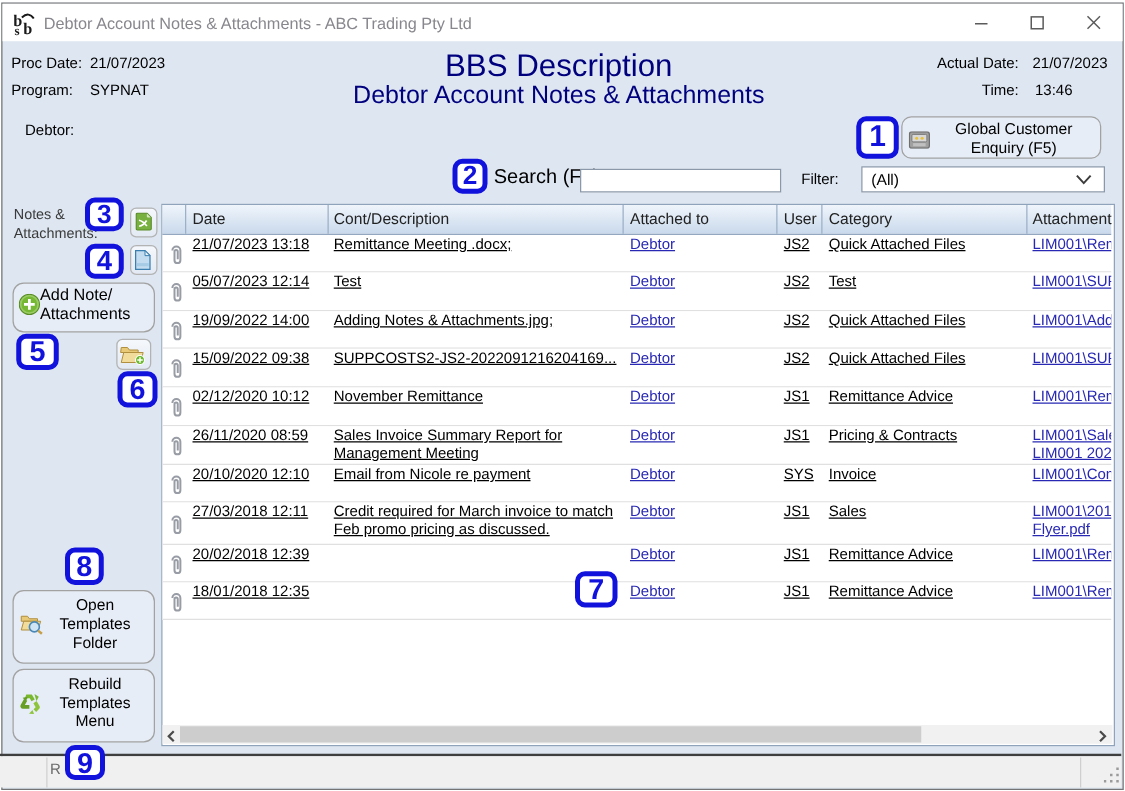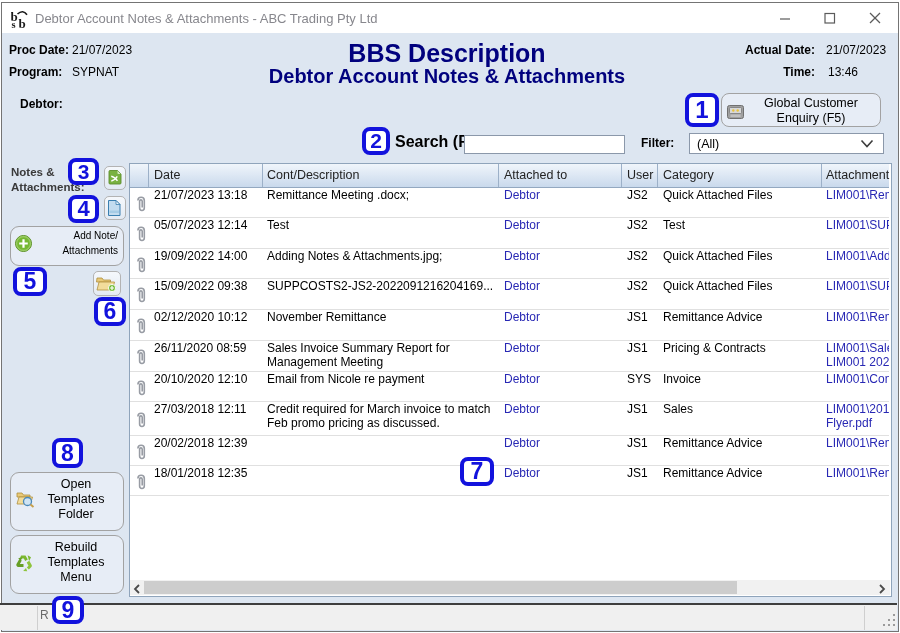--- a/index.html
+++ b/index.html
@@ -1,36 +1,36 @@
 <!DOCTYPE html>
 <html><head>
 <meta charset="utf-8">
 <style>
   html,body{margin:0;padding:0;width:900px;height:633px;background:#ffffff;
     font-family:"Liberation Sans",sans-serif;overflow:hidden;}
   #win{position:absolute;left:0;top:0;width:900px;height:633px;background:#ffffff;}
   #frame{position:absolute;left:1px;top:2px;width:896px;height:628px;
     background:#dde6f1;border:1px solid #747474;}
   .abs{position:absolute;}
-  .b{font-weight:bold;}
+  .b{font-weight:normal;}
   #titlebar{position:absolute;left:2px;top:3px;width:896px;height:30px;background:#ffffff;}
   #titletxt{position:absolute;left:33px;top:8px;font-size:13px;color:#87878d;text-align:center;}
   .co{position:absolute;background:#ffffff;border:4px solid #1212dd;border-radius:8px;
     color:#1212dd;font-weight:bold;z-index:50;display:flex;align-items:center;justify-content:center;overflow:hidden;}
   .btn{position:absolute;background:#e7edf6;border:1px solid #a2a2a2;border-radius:9px;}
   .ibtn{position:absolute;background:linear-gradient(#f5f8fc,#e3eaf3);border:1px solid #b3b3b3;border-radius:5px;}
   #tbl{position:absolute;left:129px;top:163px;width:761px;height:432px;
     border:1px solid #8fa4bb;background:#ffffff;}
   #thead{position:absolute;left:130px;top:164px;width:759px;height:23px;
     background:linear-gradient(#f0f5fb,#c9d9ec);border-bottom:1px solid #93a8c0;}
   .hsep{position:absolute;top:0;width:1px;height:23px;background:#9cb0c8;}
   .hcell{position:absolute;top:4px;font-size:12.5px;color:#222222;}
   #rows{position:absolute;left:130px;top:0;width:759px;}
   .row{position:absolute;left:0;width:759px;border-bottom:1px solid #e0e0e0;background:#ffffff;overflow:hidden;}
-  .c{position:absolute;top:0px;font-size:12px;color:#000000;white-space:pre;line-height:14px;}
+  .c{position:absolute;top:0px;font-size:12px;color:#000000;white-space:pre;line-height:14px;text-decoration:underline;}
   .cd{left:24px;}
   .cn{left:137px;width:230px;white-space:normal;}
   .ca{left:374px;color:#2828b4;}
   .cu{left:497px;}
   .cc{left:533px;}
   .cf{left:696px;color:#2828b4;}
   .clip{position:absolute;left:5px;}
 </style>
 </head>
 <body>
@@ -100,21 +100,21 @@
     <path d="M9,0.5 l4,4 h-4 z" fill="#eaf3fa" stroke="#3a7fb0" stroke-width="0.8"></path>
     <rect x="2.5" y="10.5" width="9.5" height="2.5" fill="#a5cbe5"></rect>
   </svg>
 
   <div class="btn" style="left:10px;top:226px;width:112px;height:38px;"></div>
   <svg class="abs" style="left:15px;top:235px" width="17" height="17" viewBox="0 0 17 17">
     <circle cx="8.5" cy="8.5" r="8" fill="#76b833" stroke="#598c24"></circle>
     <circle cx="8.5" cy="8.5" r="7" fill="none" stroke="#a8d478" stroke-width="1.4" opacity="0.7"></circle>
     <path d="M8.5,4.2 v8.6 M4.2,8.5 h8.6" stroke="#ffffff" stroke-width="2.2"></path>
   </svg>
-  <div class="abs" style="left:32px;top:229px;width:86px;text-align:right;font-size:10px;line-height:14.5px">Add Note/<br>Attachments</div>
+  <div class="abs" style="left:32px;top:229px;width:86px;text-align:left;font-size:13px;line-height:14.5px">Add Note/<br>Attachments</div>
 
   <div class="ibtn" style="left:93px;top:271px;width:26px;height:23px;"></div>
   <svg class="abs" style="left:96px;top:275px" width="21" height="17" viewBox="0 0 21 17">
     <path d="M1,3 h5 l1.5,2 h7 v2 h-14 z" fill="#e8c977" stroke="#b08f3e" stroke-width="0.8"></path>
     <path d="M1,15 L3,7 h15.5 l-2,8 z" fill="#f2dc9b" stroke="#b08f3e" stroke-width="0.8"></path>
     <circle cx="16" cy="13" r="3.6" fill="#6cb82e" stroke="#ffffff" stroke-width="0.9"></circle>
     <path d="M16,10.8 v4.4 M13.8,13 h4.4" stroke="#ffffff" stroke-width="1.2"></path>
   </svg>
 
   <div id="tbl"></div>

